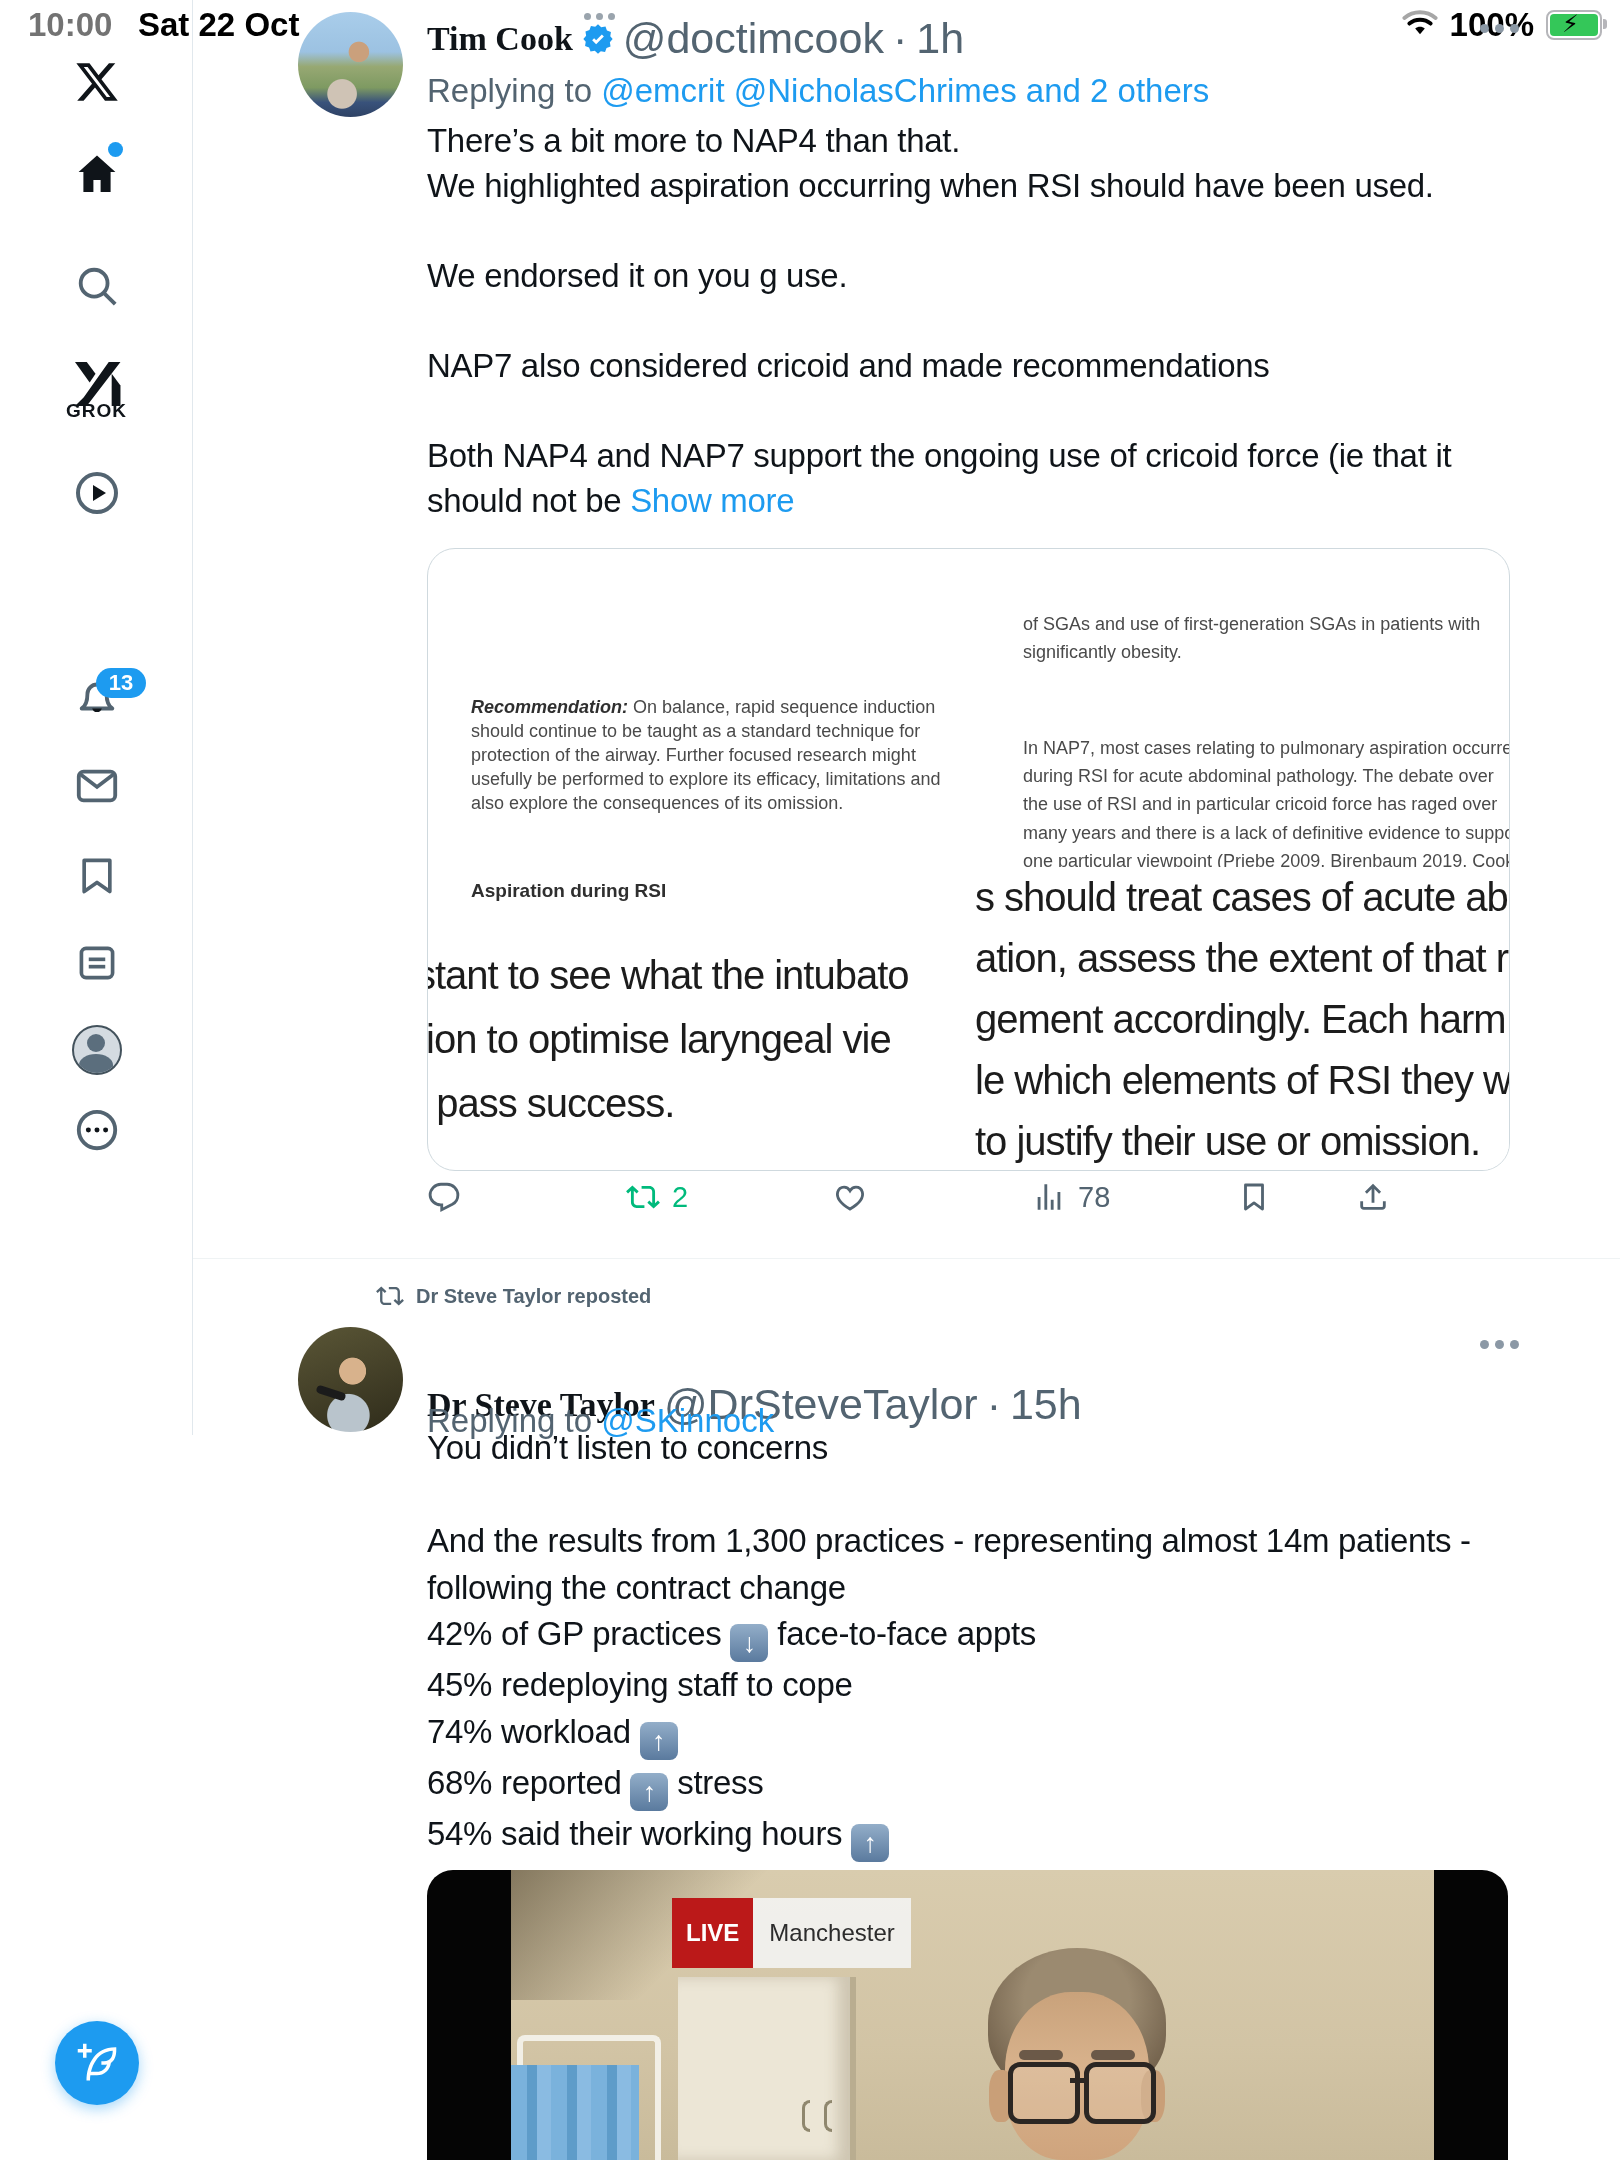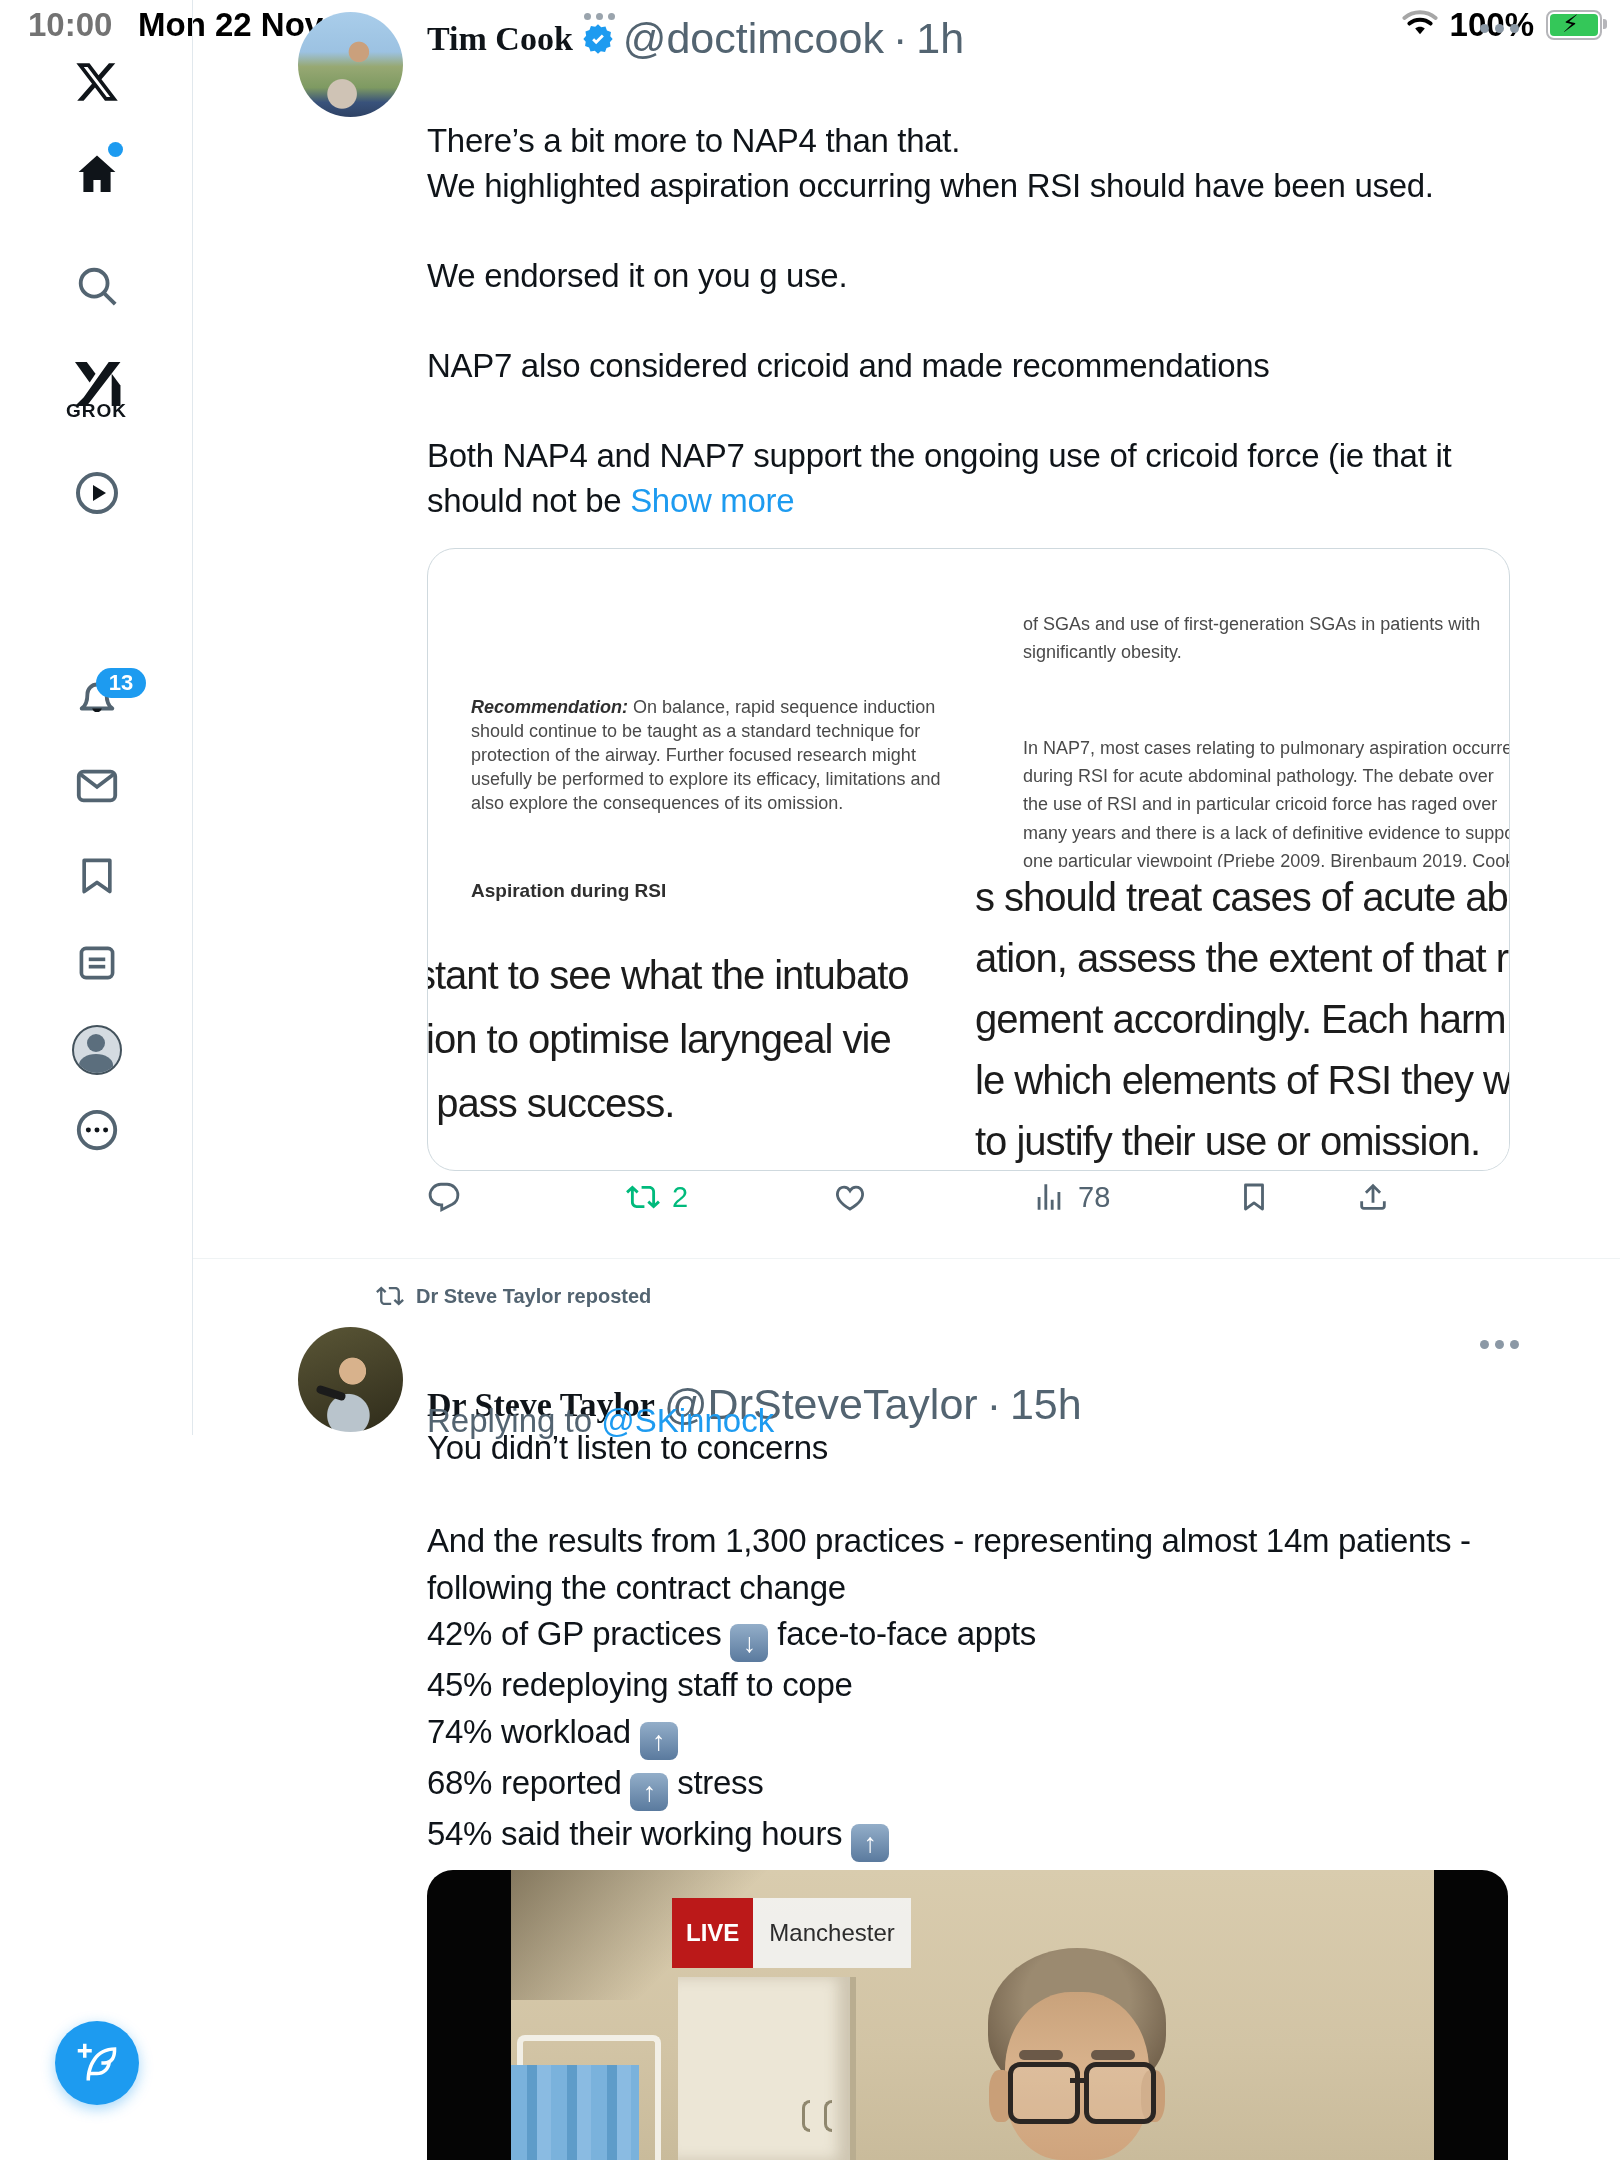--- a/index.html
+++ b/index.html
@@ -106,21 +106,21 @@
   .live-loc{background:rgba(242,242,240,.93);color:#2c2c2c;font-size:24px;padding:7px 16px;display:flex;align-items:center;}
 
   svg.ic{stroke:#536471;fill:none;stroke-width:2;}
 </style>
 </head>
 <body>
 
 <div class="screen">
 
   <div class="abs sb-time">10:00</div>
-  <div class="abs sb-date">Mon 22 Nov</div>
+  <div class="abs sb-date">Sat 22 Oct</div>
   <div class="abs mt-dots">
       <i></i>
       <i></i>
       <i></i>
     </div>
   <div class="abs sb-right">
     <span>
       <svg width="36" height="28" viewBox="0 0 24 18">
           <path d="M12 16.5l-3.2-3.9c1.8-1.5 4.6-1.5 6.4 0z" fill="#000"></path>
           <path d="M4.9 9.4c4-3.4 10.2-3.4 14.2 0" stroke="#000" stroke-width="2.6" fill="none" stroke-linecap="round"></path>
@@ -238,20 +238,23 @@
       <svg width="32" height="32" viewBox="0 0 24 24" fill="#1d9bf0">
           <path d="M12 1l2.4 2.1 3.2-.5 1.1 3 3 1.1-.5 3.2L23 12l-2.1 2.4.5 3.2-3 1.1-1.1 3-3.2-.5L12 23l-2.4-2.1-3.2.5-1.1-3-3-1.1.5-3.2L1 12l2.1-2.4-.5-3.2 3-1.1 1.1-3 3.2.5z"></path>
           <path d="M10.6 16l-3-3 1.5-1.5 1.5 1.5 4.3-4.3 1.5 1.5z" fill="#fff"></path>
         </svg>
     </span>
     <span class="hgray">@doctimcook</span>
     <span class="hgray">·</span>
     <span class="hgray">1h</span>
   </div>
 
+  <div class="abs replying" style="left:427px;top:72px;">
+    <span>Replying to </span><span class="link">@emcrit @NicholasChrimes and 2 others</span>
+  </div>
 
   <div class="abs tbody" style="left:427px;top:118px;"><span>There’s a bit more to NAP4 than that.
 We highlighted aspiration occurring when RSI should have been used.
 
 We endorsed it on you g use.
 
 NAP7 also considered cricoid and made recommendations
 
 Both NAP4 and NAP7 support the ongoing use of cricoid force (ie that it should not be </span><span class="link">Show more</span></div>
 

